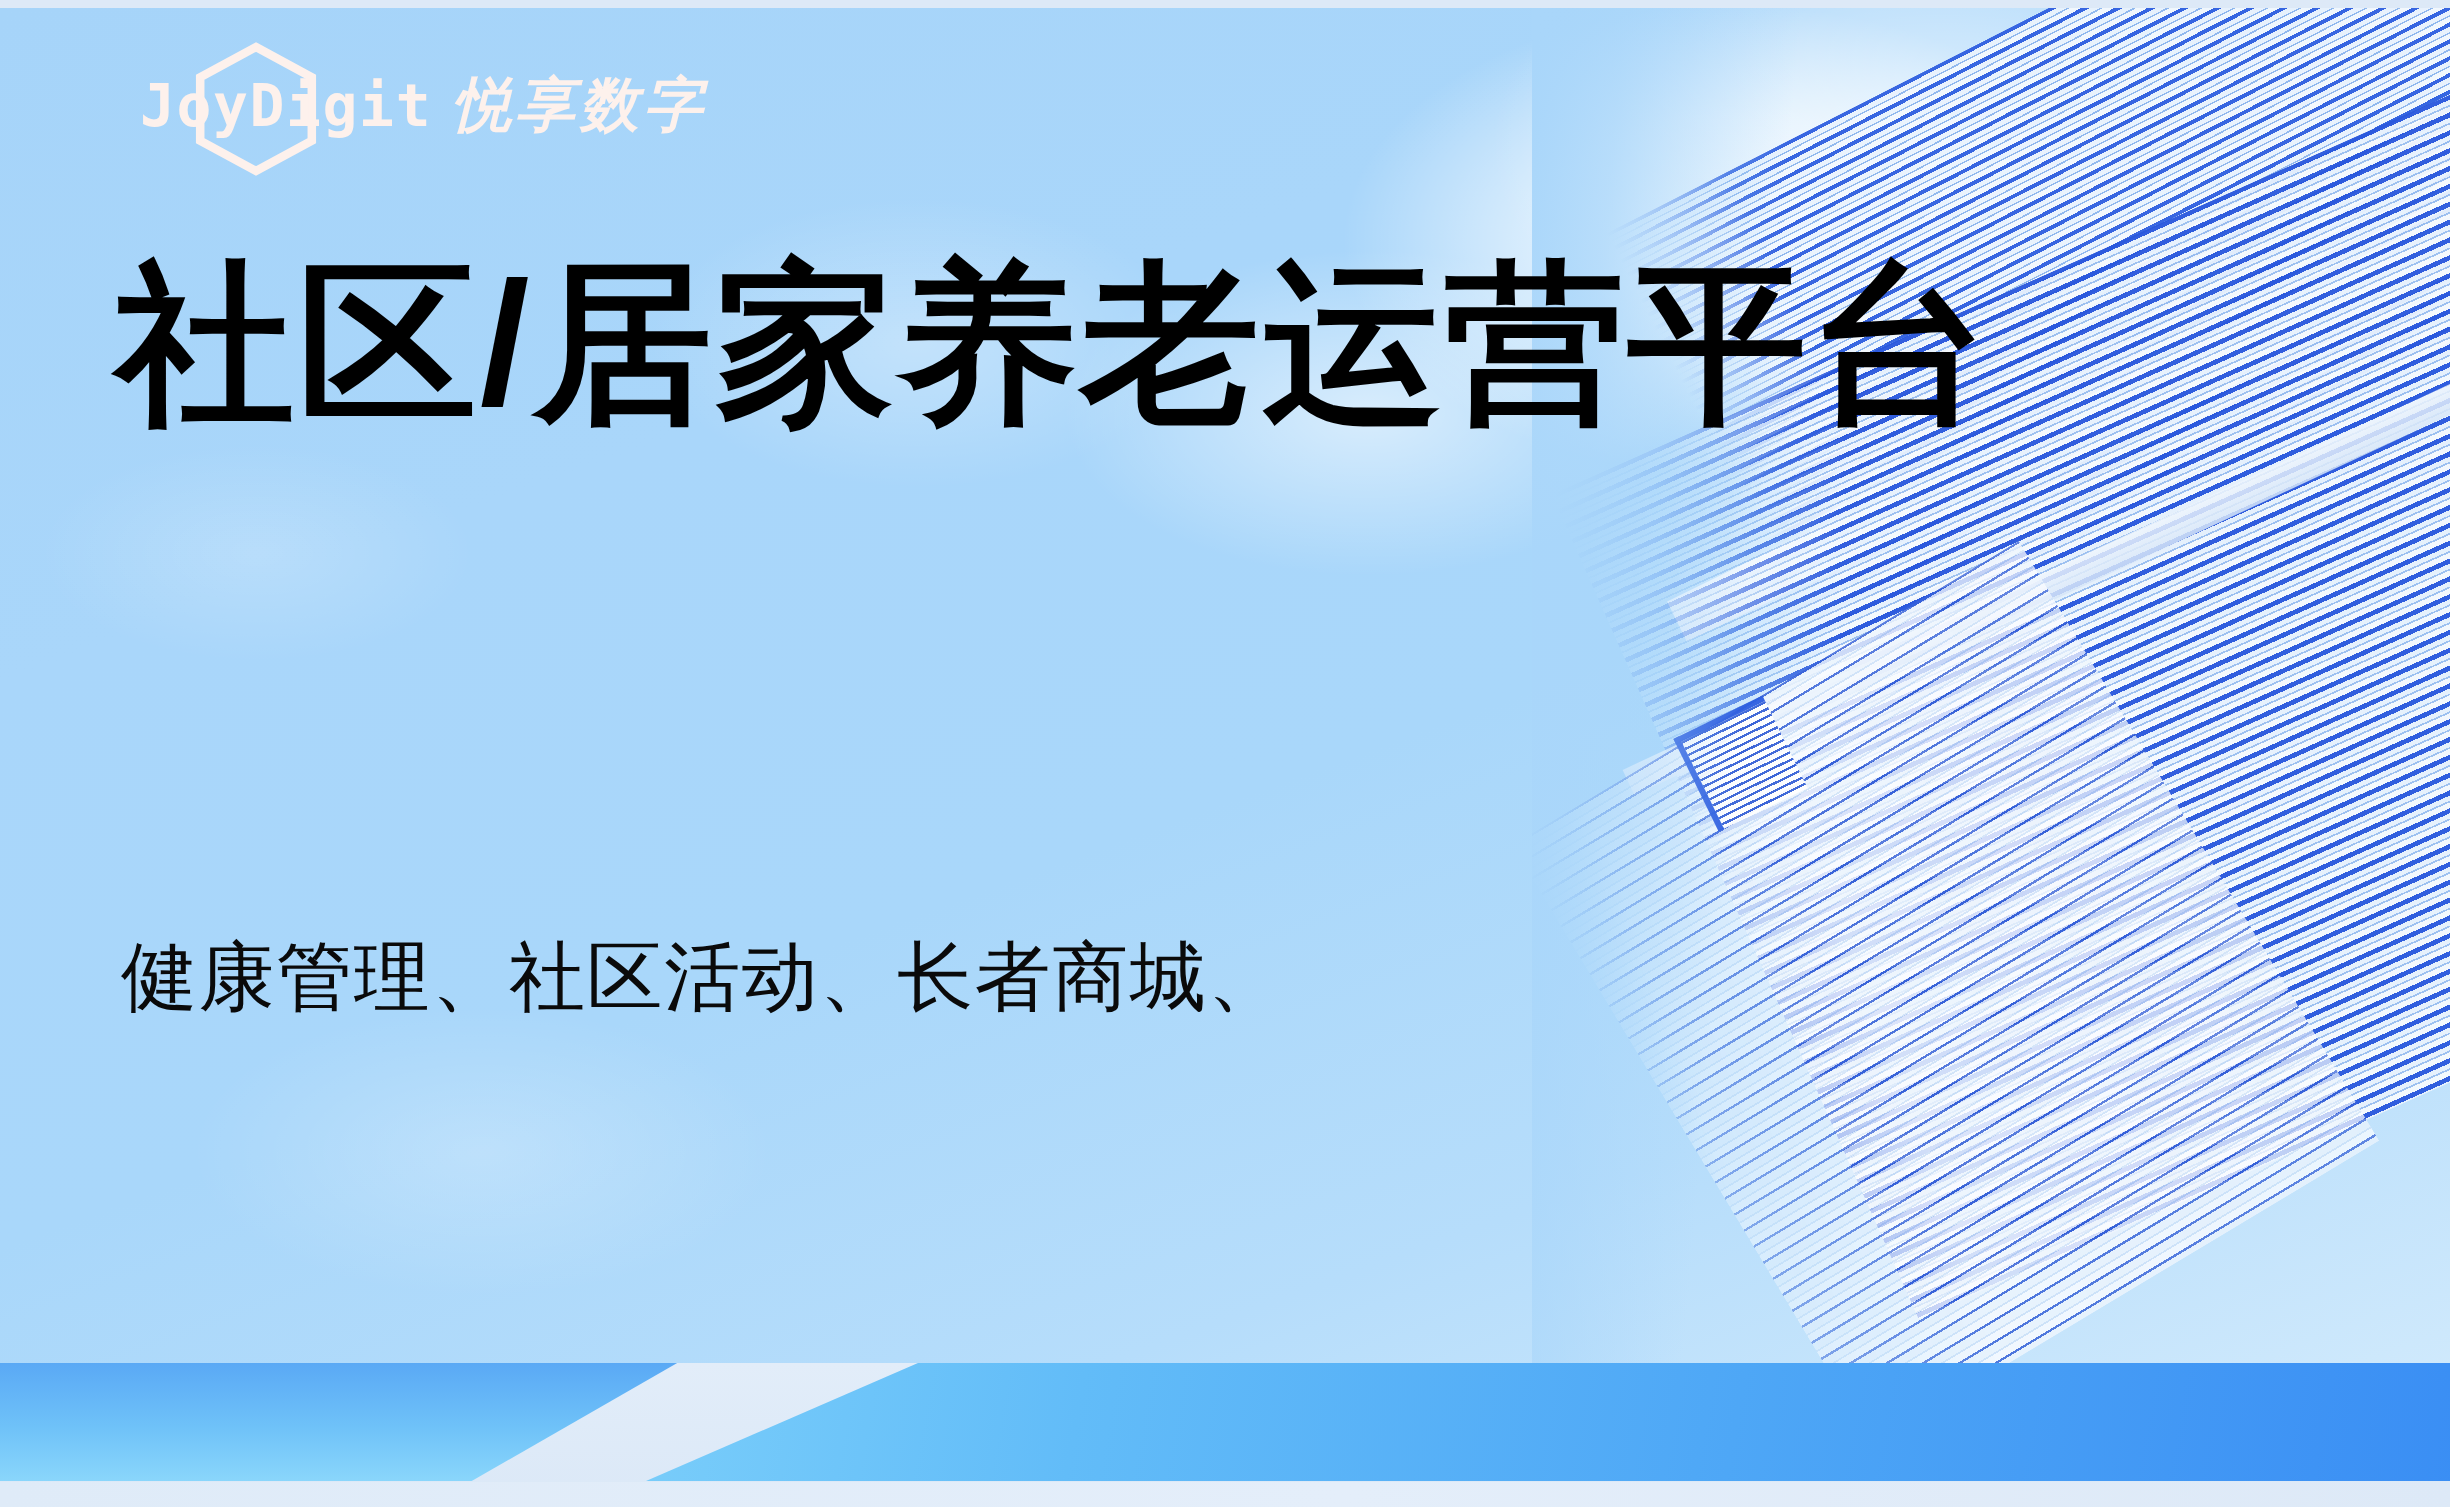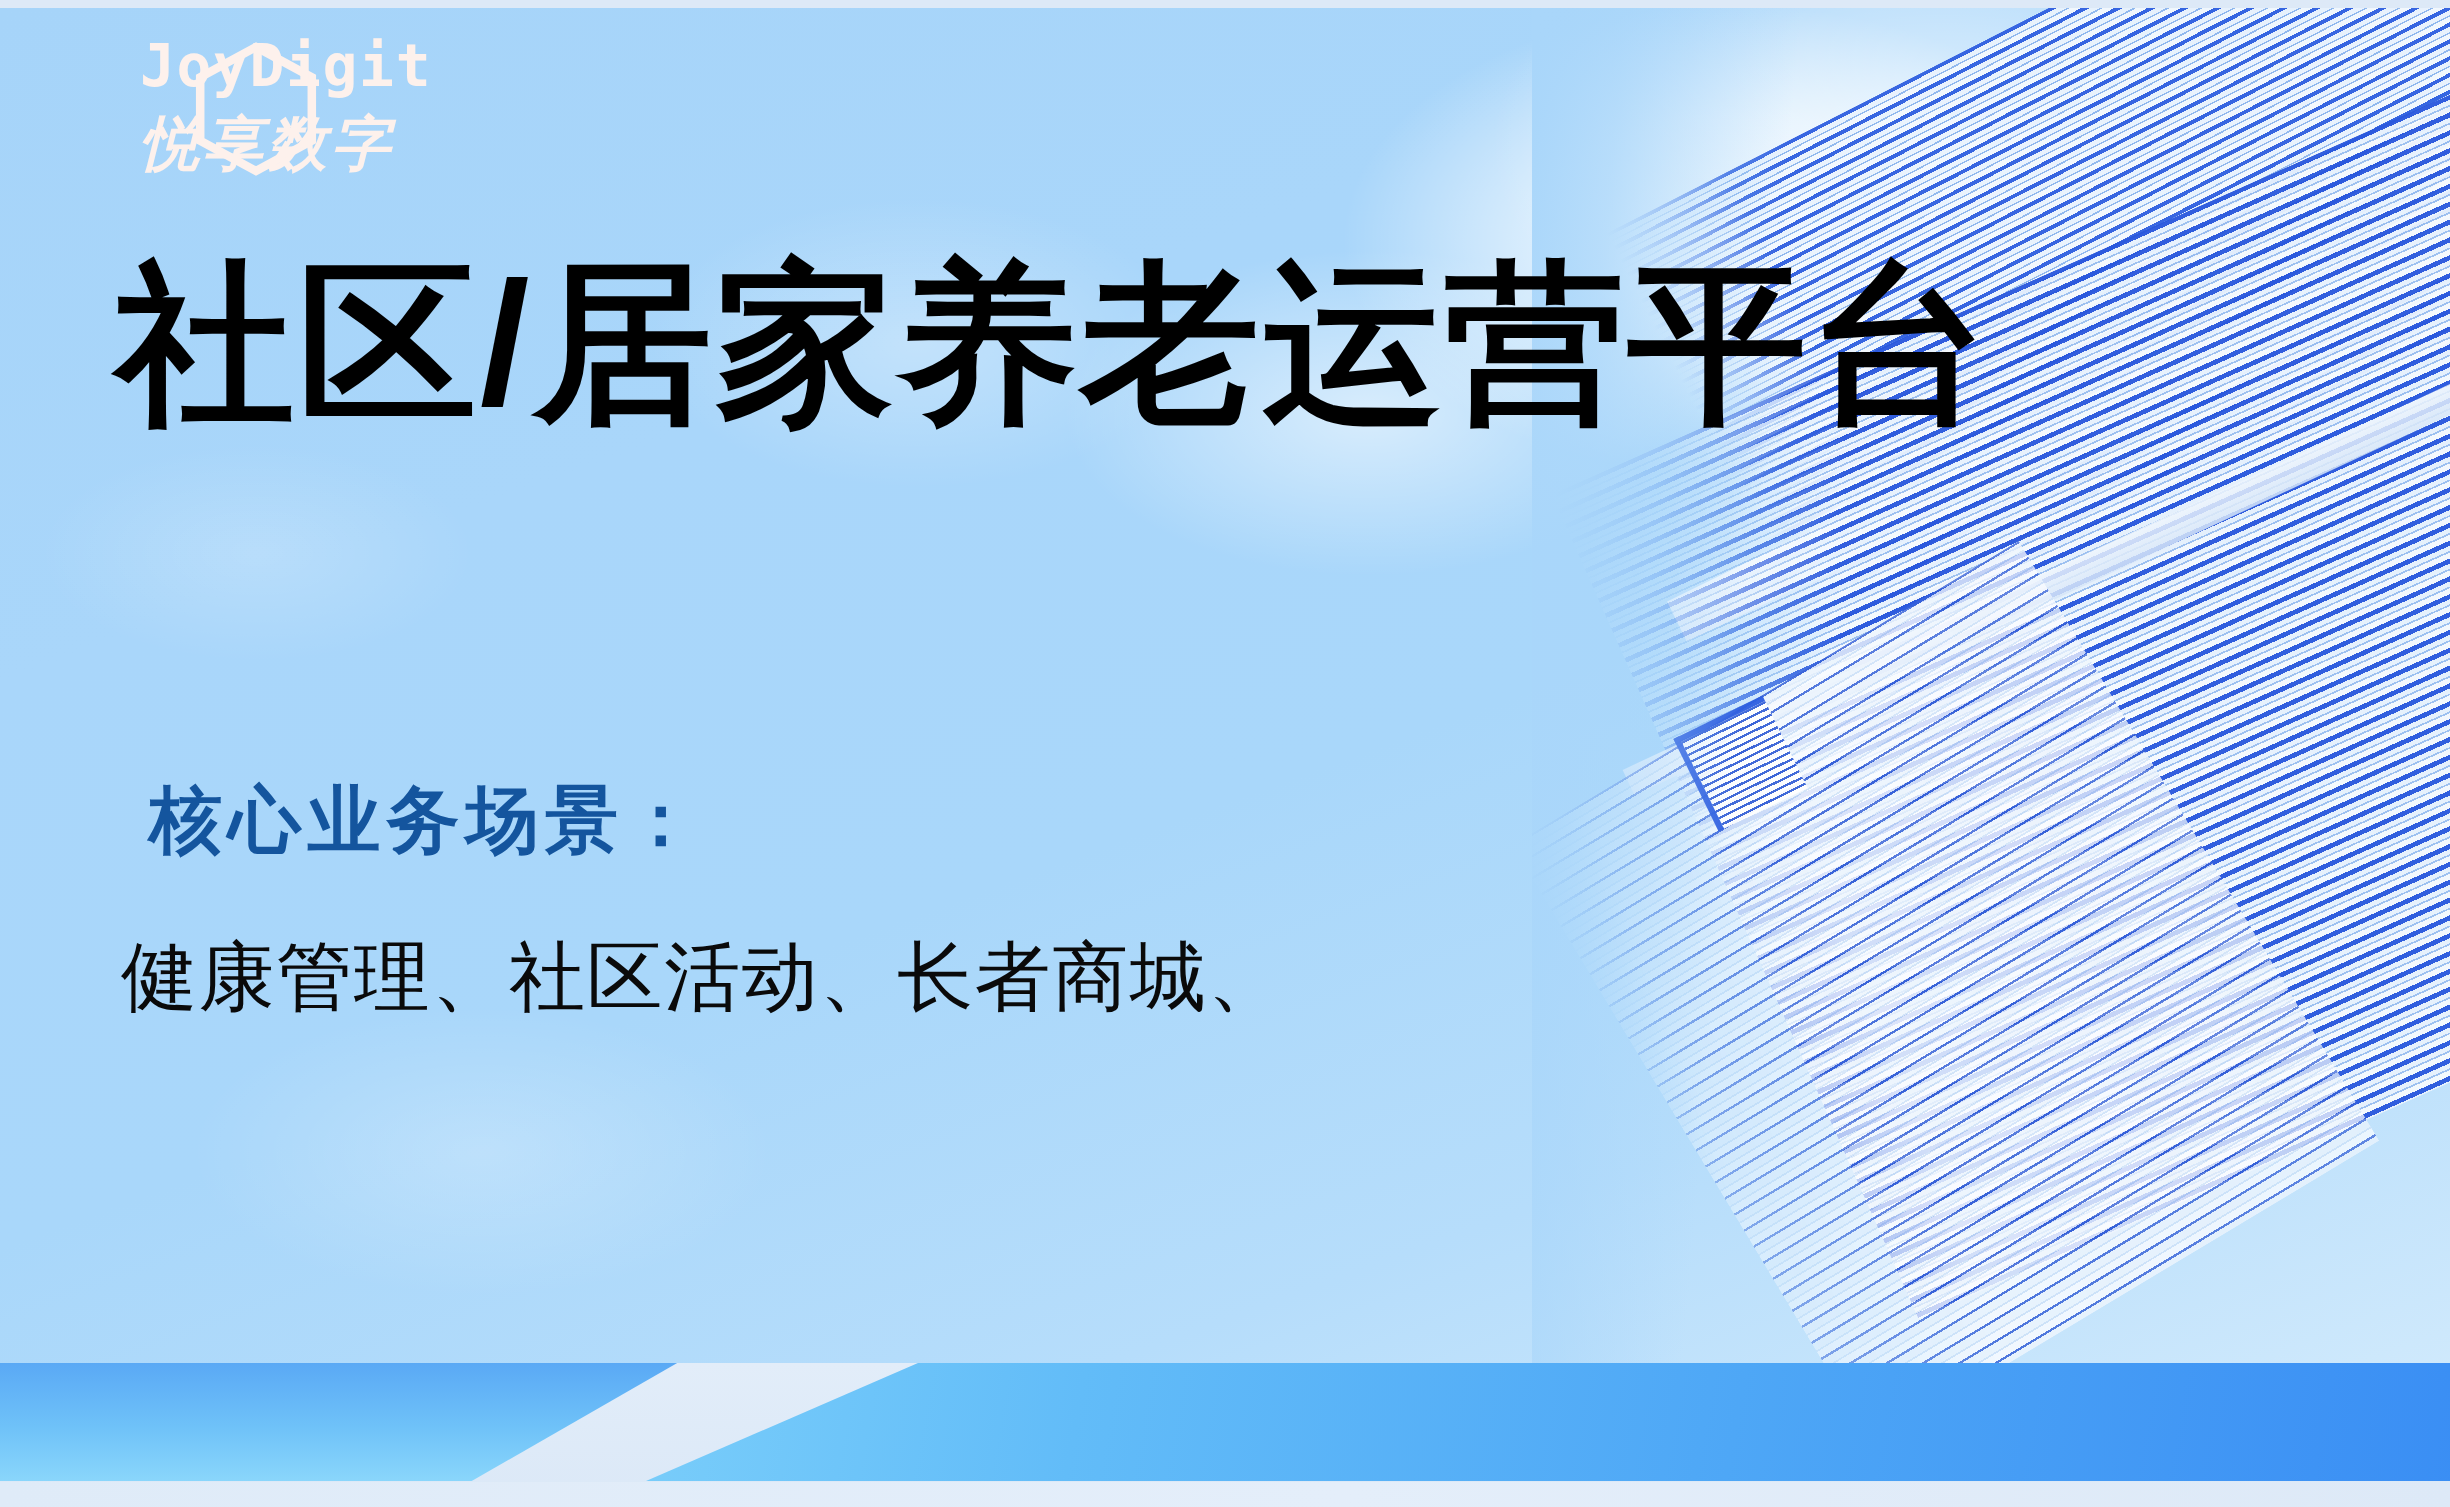--- a/index.html
+++ b/index.html
@@ -185,23 +185,22 @@
   .logo-mark {
     position: absolute;
     left: 54px; top: -26.5px;
     width: 124px; height: 134px;
     z-index: 1;
   }
   .logo-text {
     position: relative;
     z-index: 2;
     display: flex;
-    align-items: flex-start;
+    align-items: flex-end;
     gap: 20px;
-    flex-direction: column;
   }
   .logo-en {
     font-family: "DejaVu Sans Mono", "Liberation Mono", monospace;
     font-size: 58px;
     font-weight: 700;
     letter-spacing: 1.6px;
     color: #fdf1ec;
     line-height: 1;
   }
   .logo-cn {
@@ -317,21 +316,20 @@
       <polygon points="80,6 152,45 152,127 80,166 8,127 8,45" fill="none" stroke="#fdf1ec" stroke-width="11" stroke-linejoin="miter"></polygon>
     </svg>
     <div class="logo-text">
       <span class="logo-en">JoyDigit</span>
       <span class="logo-cn">悦享数字</span>
     </div>
   </div>
 
   <div class="headline">社区/居家养老运营平台</div>
 
-  <div class="subhead">核心业务场景：</div>
 
   <div class="body-lines">
     <div class="body-line">健康管理、社区活动、长者商城、</div>
   </div>
 
   <div class="footer">
     <div class="foot-shape foot-left"></div>
     <div class="foot-shape foot-right"></div>
     <div class="foot-strip"></div>
   </div>

